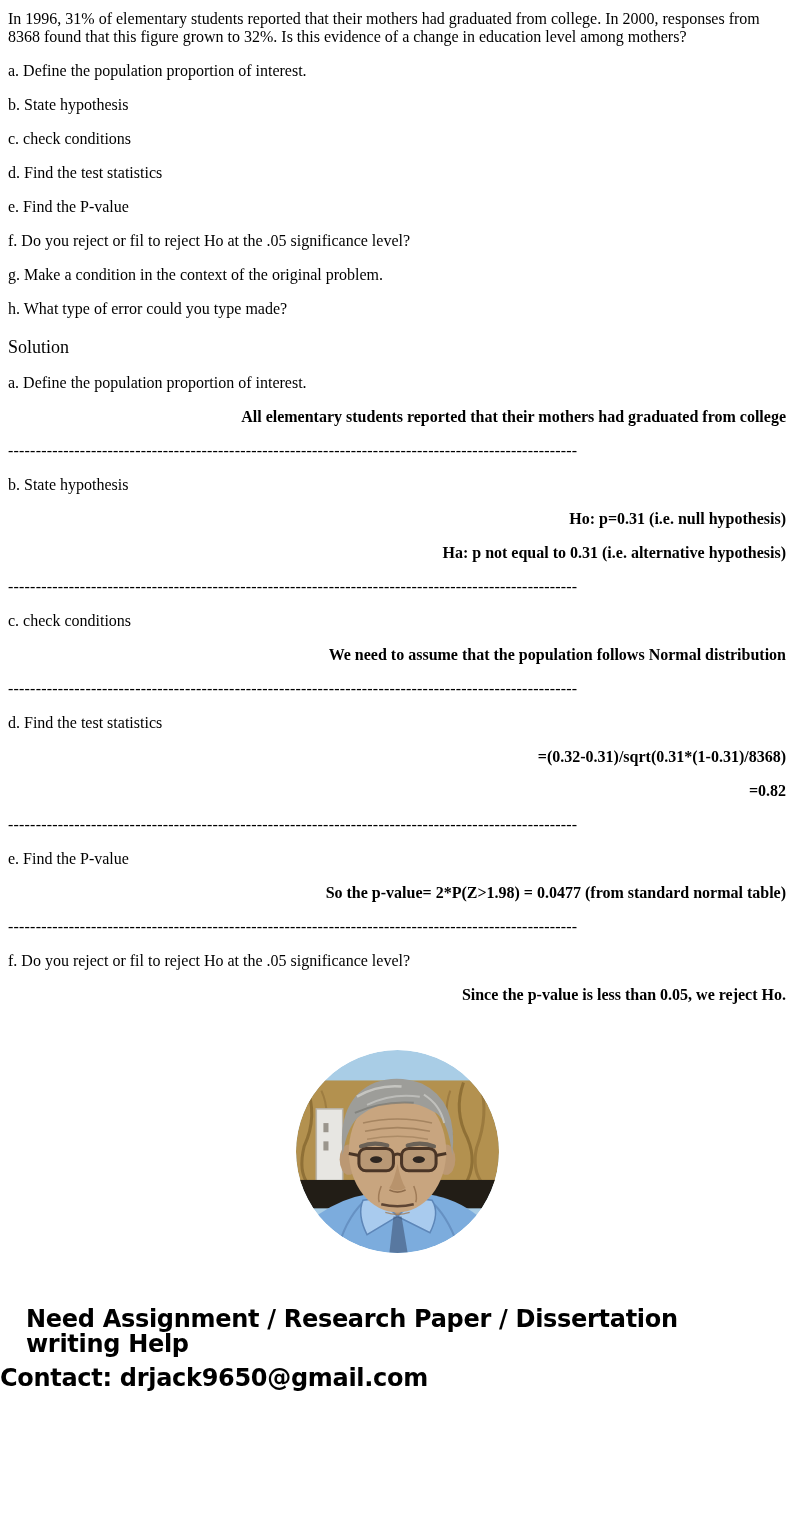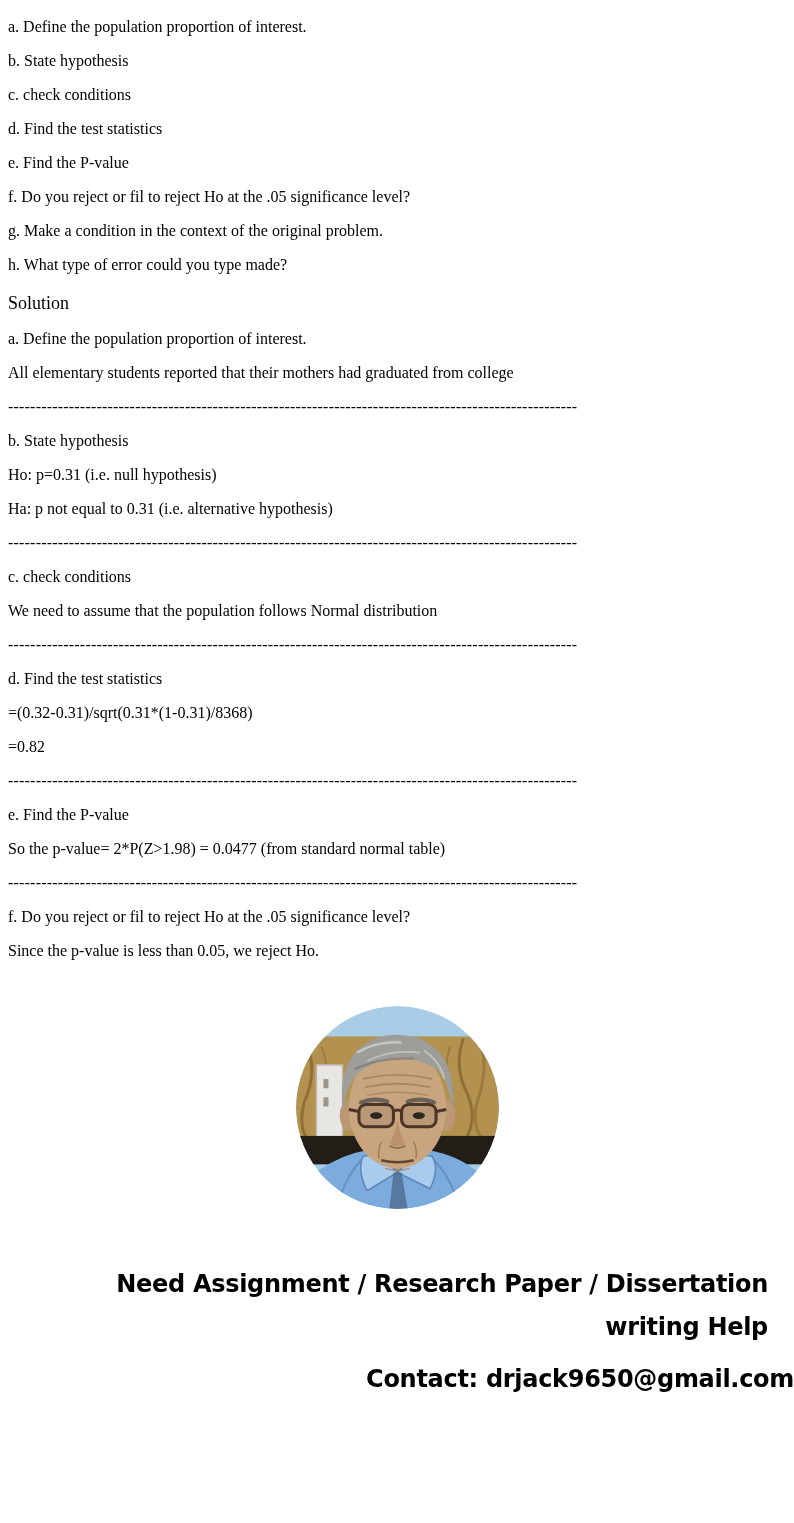--- a/index.html
+++ b/index.html
@@ -20,21 +20,22 @@
   }
   .doc p {
     margin: 16px 0;
     line-height: 18px;
     white-space: pre-wrap;
   }
   .doc p.first {
     margin-top: 8px;
   }
   .doc p.b {
-    font-weight: normal;
+    font-weight: bold;
+    text-align: right;
   }
   .doc p.divider {
     letter-spacing: 0.2px;
     white-space: nowrap;
     overflow: hidden;
   }
   .doc h3 {
     font-size: 18px;
     line-height: 22px;
     font-weight: normal;
@@ -46,40 +47,41 @@
   }
   .avatar {
     width: 203px;
     height: 203px;
     border-radius: 50%;
     display: inline-block;
     overflow: hidden;
   }
   .footer {
     margin-top: 50px;
-    text-align: right;
+    text-align: left;
     font-family: "DejaVu Sans", sans-serif;
     font-weight: bold;
     font-size: 24px;
-    line-height: 43px;
+    line-height: 25px;
     color: #000000;
     letter-spacing: -0.3px;
   }
   .footer .footer-heading {
     max-width: 742px;
     margin: 0 auto;
   }
   .footer .footer-contact {
     margin: 9px auto;
   }
 </style>
 </head>
 <body>
 
 <main class="doc">
+  <p class="first">In 1996, 31% of elementary students reported that their mothers had graduated from college. In 2000, responses from 8368 found that this figure grown to 32%. Is this evidence of a change in education level among mothers?</p>
   <p>a. Define the population proportion of interest.</p>
   <p>b. State hypothesis</p>
   <p>c. check conditions</p>
   <p>d. Find the test statistics</p>
   <p>e. Find the P-value</p>
   <p>f. Do you reject or fil to reject Ho at the .05 significance level?</p>
   <p>g. Make a condition in the context of the original problem.</p>
   <p>h. What type of error could you type made?</p>
 
   <h3>Solution</h3>

